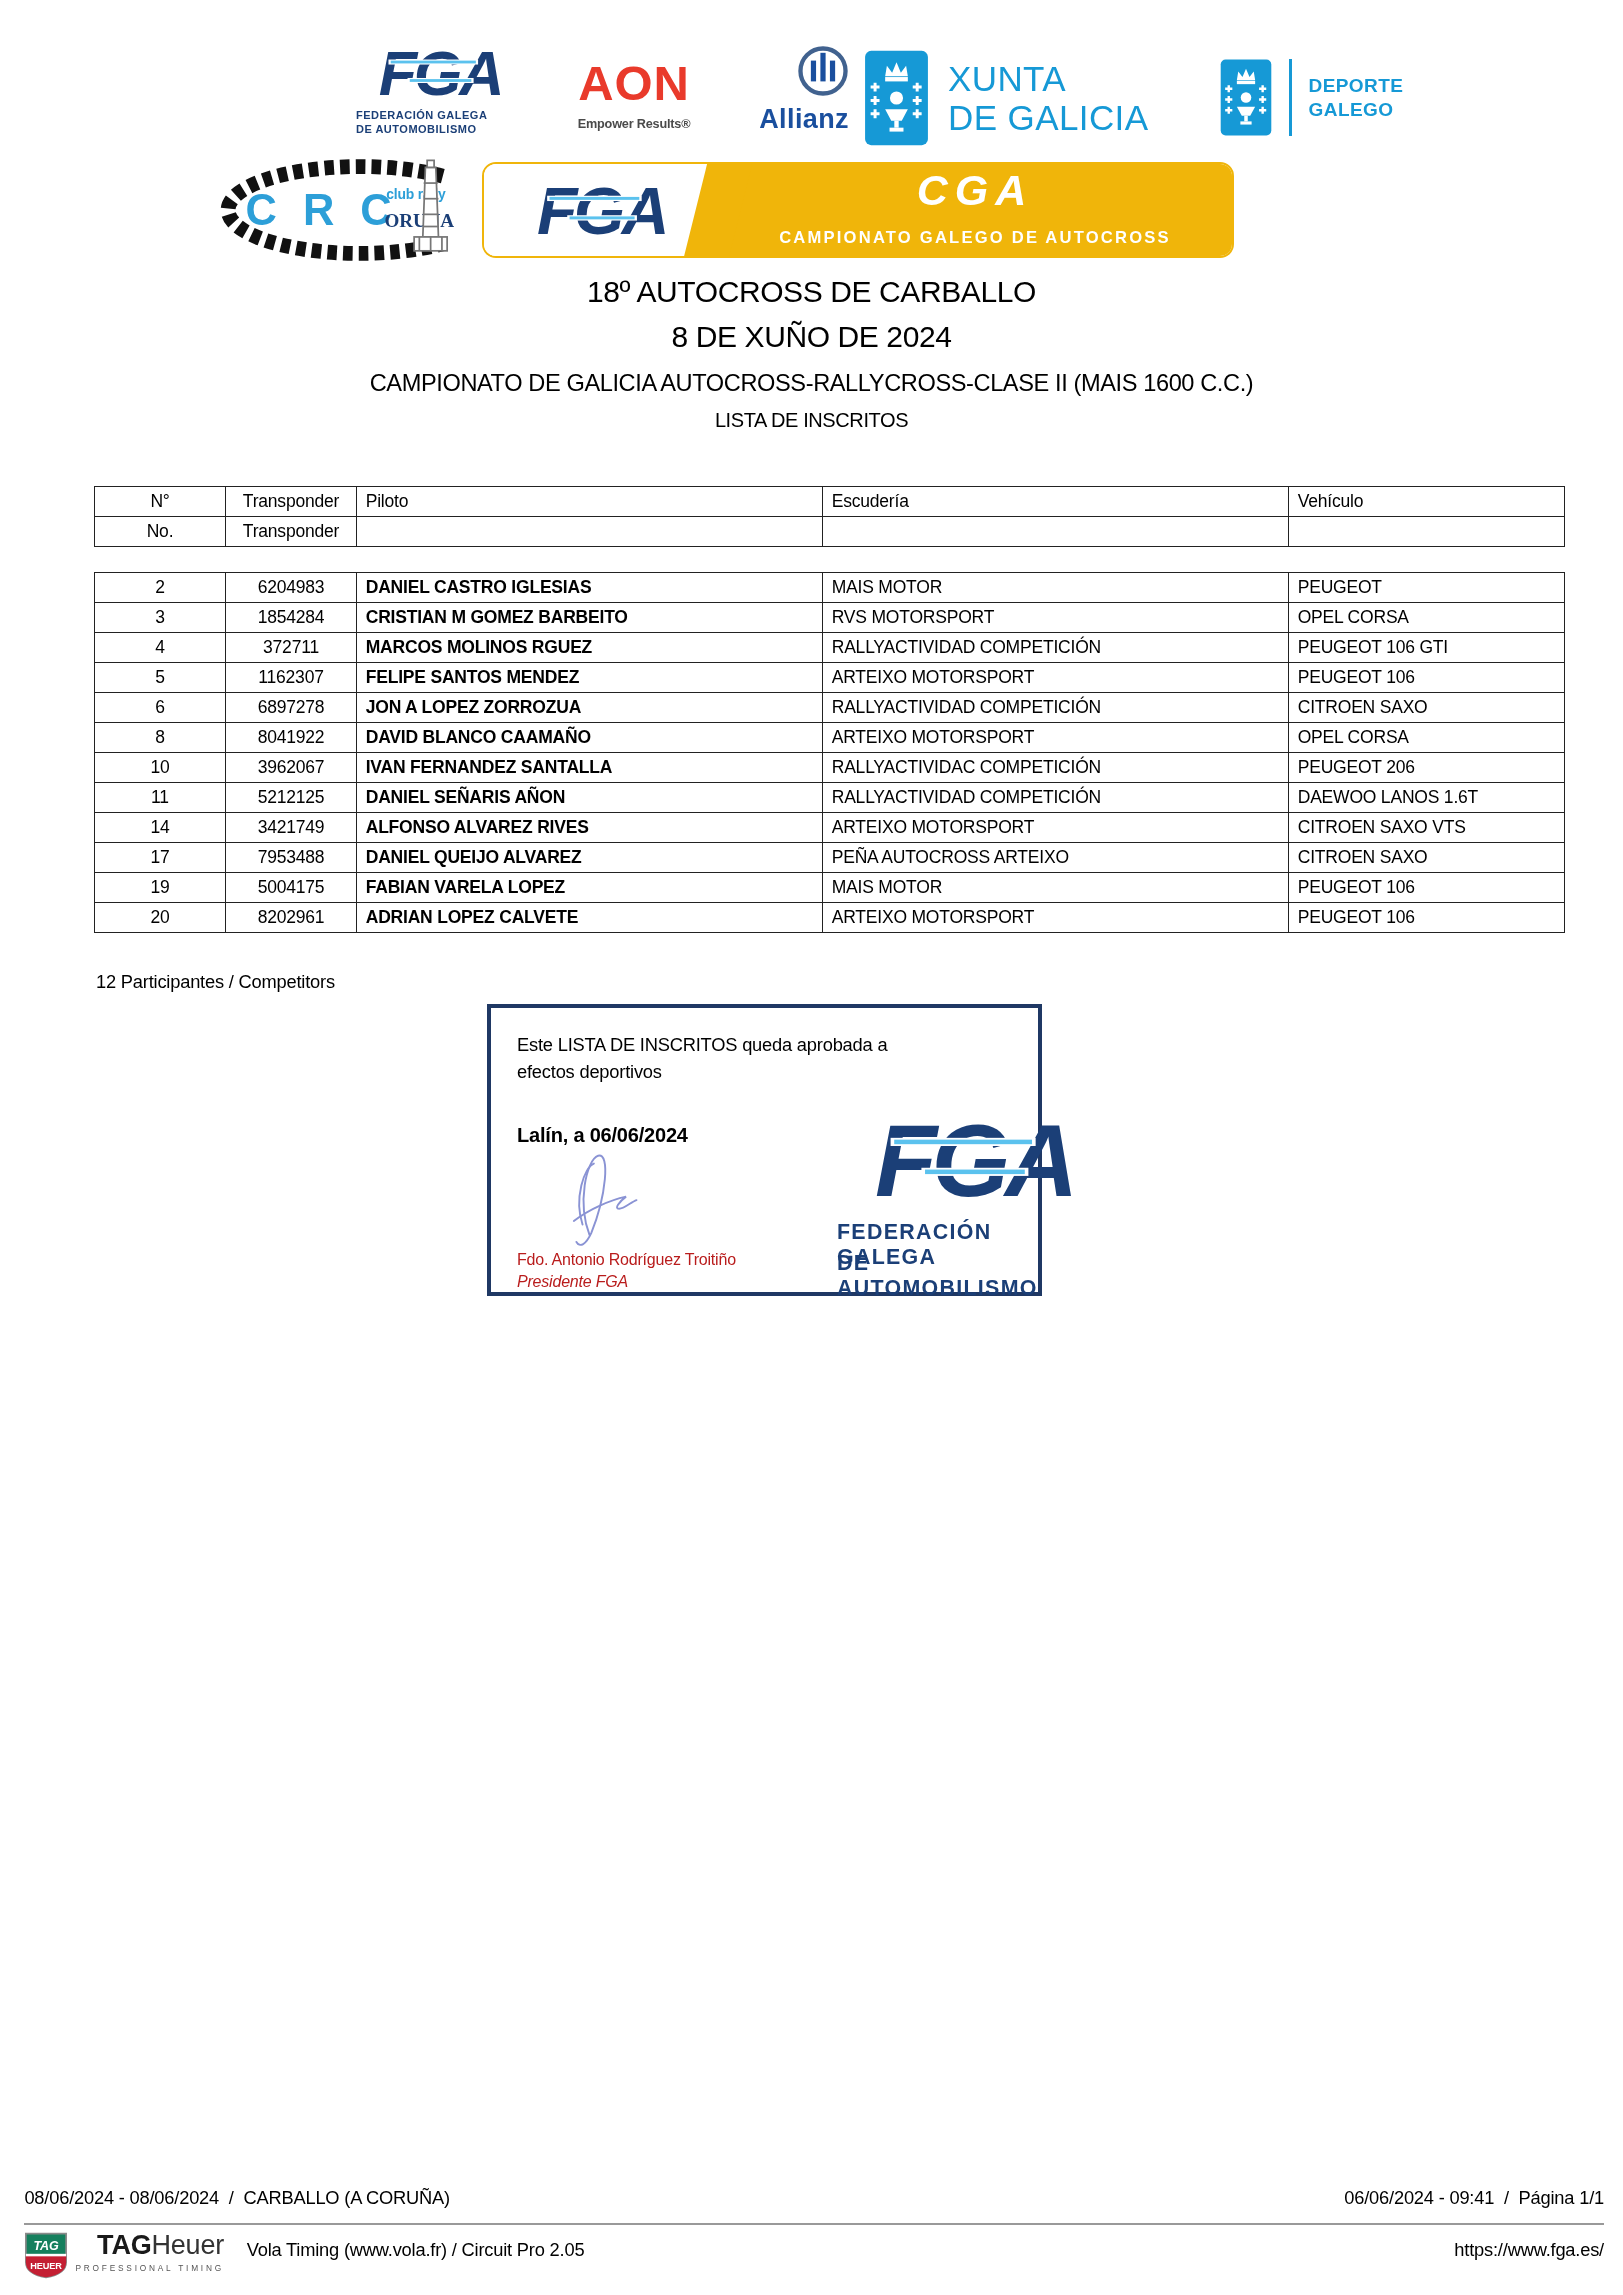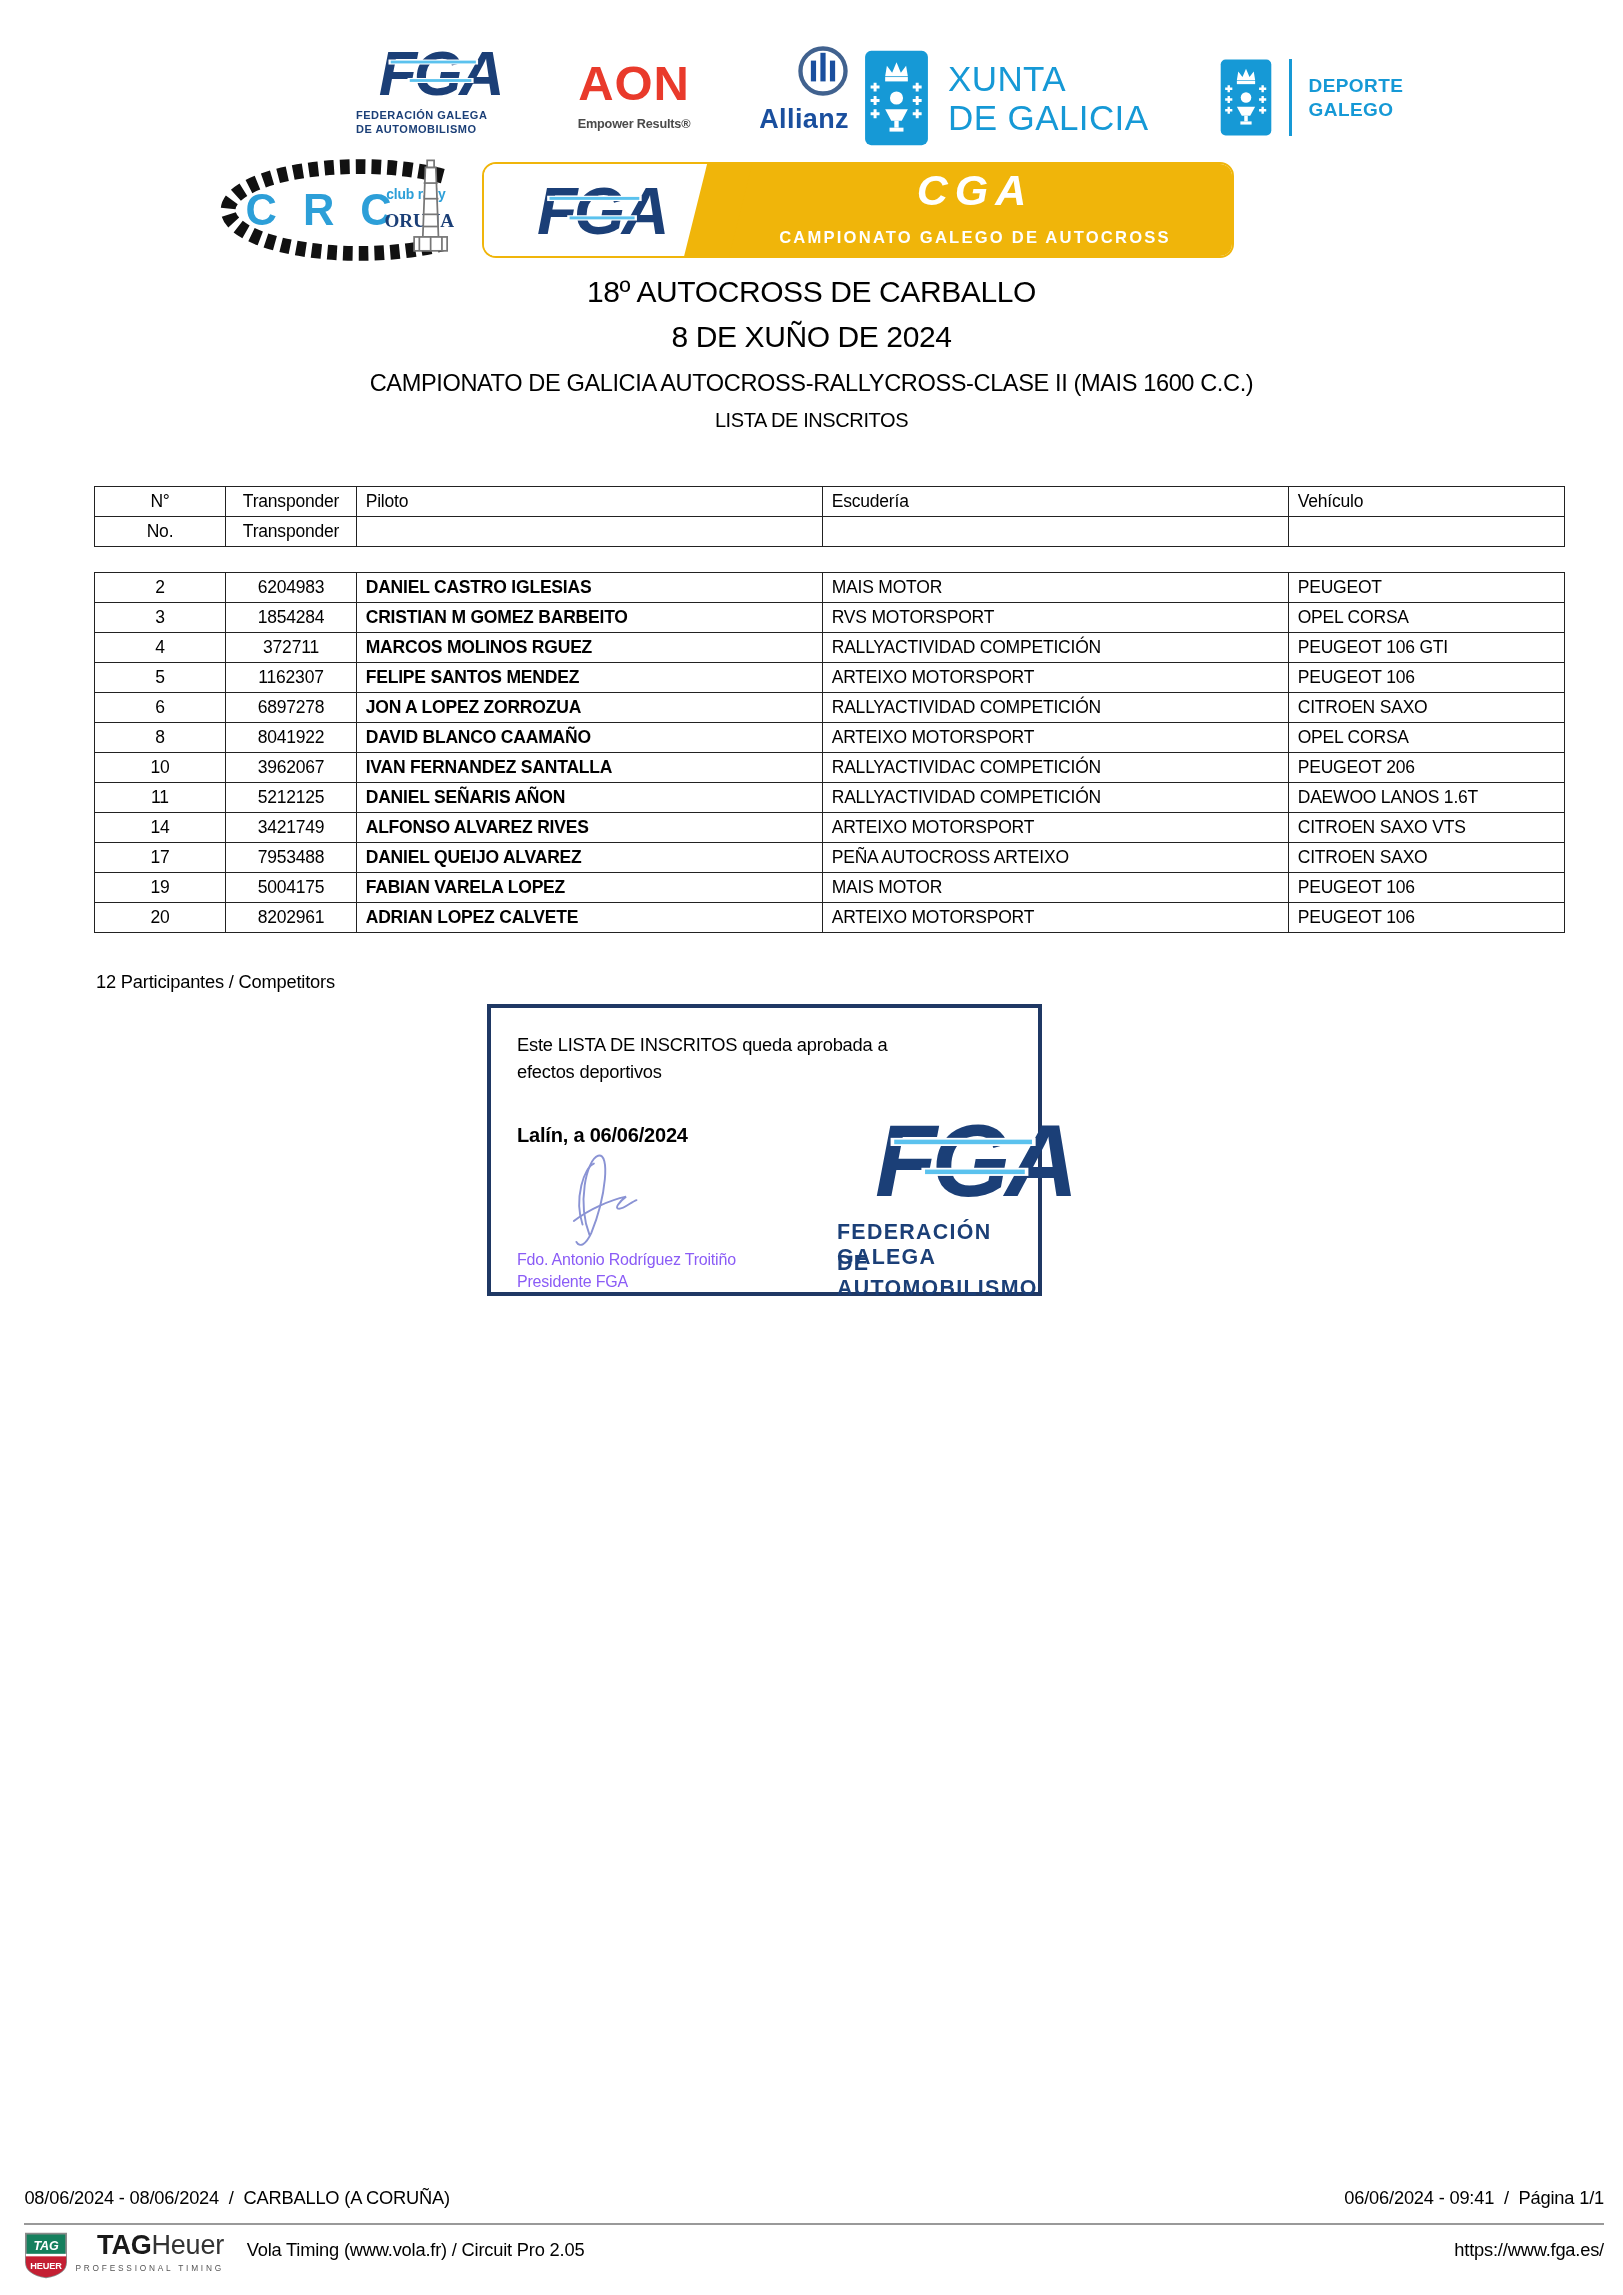--- a/index.html
+++ b/index.html
@@ -43,21 +43,21 @@
   .colL { text-align:left; padding-left:8.7px; }
   .bold { font-weight:bold; }
 
   
   .participants { font-size:18.3px; }
 
   
   .stamp { border:4.4px solid #1f3864; background:#fff; }
   .stamp-text { font-size:18.3px; line-height:1.5; }
   .stamp-date { font-size:20px; font-weight:bold; }
-  .stamp-signer, .stamp-title { font-size:16px; color:#8b5cf6; line-height:1.35; }
+  .stamp-signer, .stamp-title { font-size:16px; color:#b91c1c; line-height:1.35; }
   .fed-line { font-size:21.4px; font-weight:bold; color:#1b3f77; letter-spacing:1.3px; }
 
   
   .footer-txt { font-size:18.3px; }
   .footer-line { height:1.7px; background:#999; }
   .tag-word { font-size:27px; line-height:1; }
   .tag-word .tg { font-weight:bold; color:#1a1a1a; }
   .tag-word .hr { font-weight:normal; color:#333; }
   .tag-sub { font-size:8.3px; letter-spacing:2.8px; color:#555; margin-top:3.5px; }
 </style>
@@ -319,21 +319,21 @@
     <div class="abs stamp-text" style="left:26px; top:23px; width:419px;">Este LISTA DE INSCRITOS queda aprobada a efectos deportivos</div>
     <div class="abs stamp-date" style="left:26px; top:116px;">Lalín, a 06/06/2024</div>
     <svg class="abs" style="left:48px; top:138px;" width="148" height="103" viewBox="0 0 170 118">
       <g fill="none" stroke="#8a93d4" stroke-width="2.2" stroke-linecap="round">
         <path d="M 58 102 C 44 66, 54 16, 68 11 C 82 7, 77 58, 60 100 C 54 113, 47 117, 43 110"></path>
         <path d="M 50 90 C 40 60, 52 24, 63 20"></path>
         <path d="M 40 86 C 58 72, 82 62, 100 58 C 92 64, 86 72, 92 72 C 98 72, 106 64, 112 62"></path>
       </g>
     </svg>
     <div class="abs stamp-signer" style="left:26px; top:241px;">Fdo. Antonio Rodríguez Troitiño</div>
-    <div class="abs stamp-title" style="left:26px; top:263px;">Presidente FGA</div>
+    <div class="abs stamp-title" style="left:26px; top:263px;font-style:italic;">Presidente FGA</div>
     <svg class="abs" style="left:347px; top:101px;" width="272" height="103" viewBox="0 0 300 110">
       <text x="150" y="94" text-anchor="middle" font-family="Liberation Sans, sans-serif" font-weight="bold" font-style="italic" font-size="112" letter-spacing="-6" fill="#1b3f77">FGA</text>
       <rect x="58" y="30" width="160" height="9" fill="#ffffff"></rect>
       <rect x="62" y="32" width="152" height="5" fill="#5bc2ee"></rect>
       <rect x="92" y="63" width="118" height="9" fill="#ffffff"></rect>
       <rect x="96" y="65" width="110" height="5" fill="#5bc2ee"></rect>
     </svg>
     <div class="abs fed-line" style="left:346px; top:212px;">FEDERACIÓN GALEGA</div>
     <div class="abs fed-line" style="left:346px; top:243px;">DE AUTOMOBILISMO</div>
   </div>

